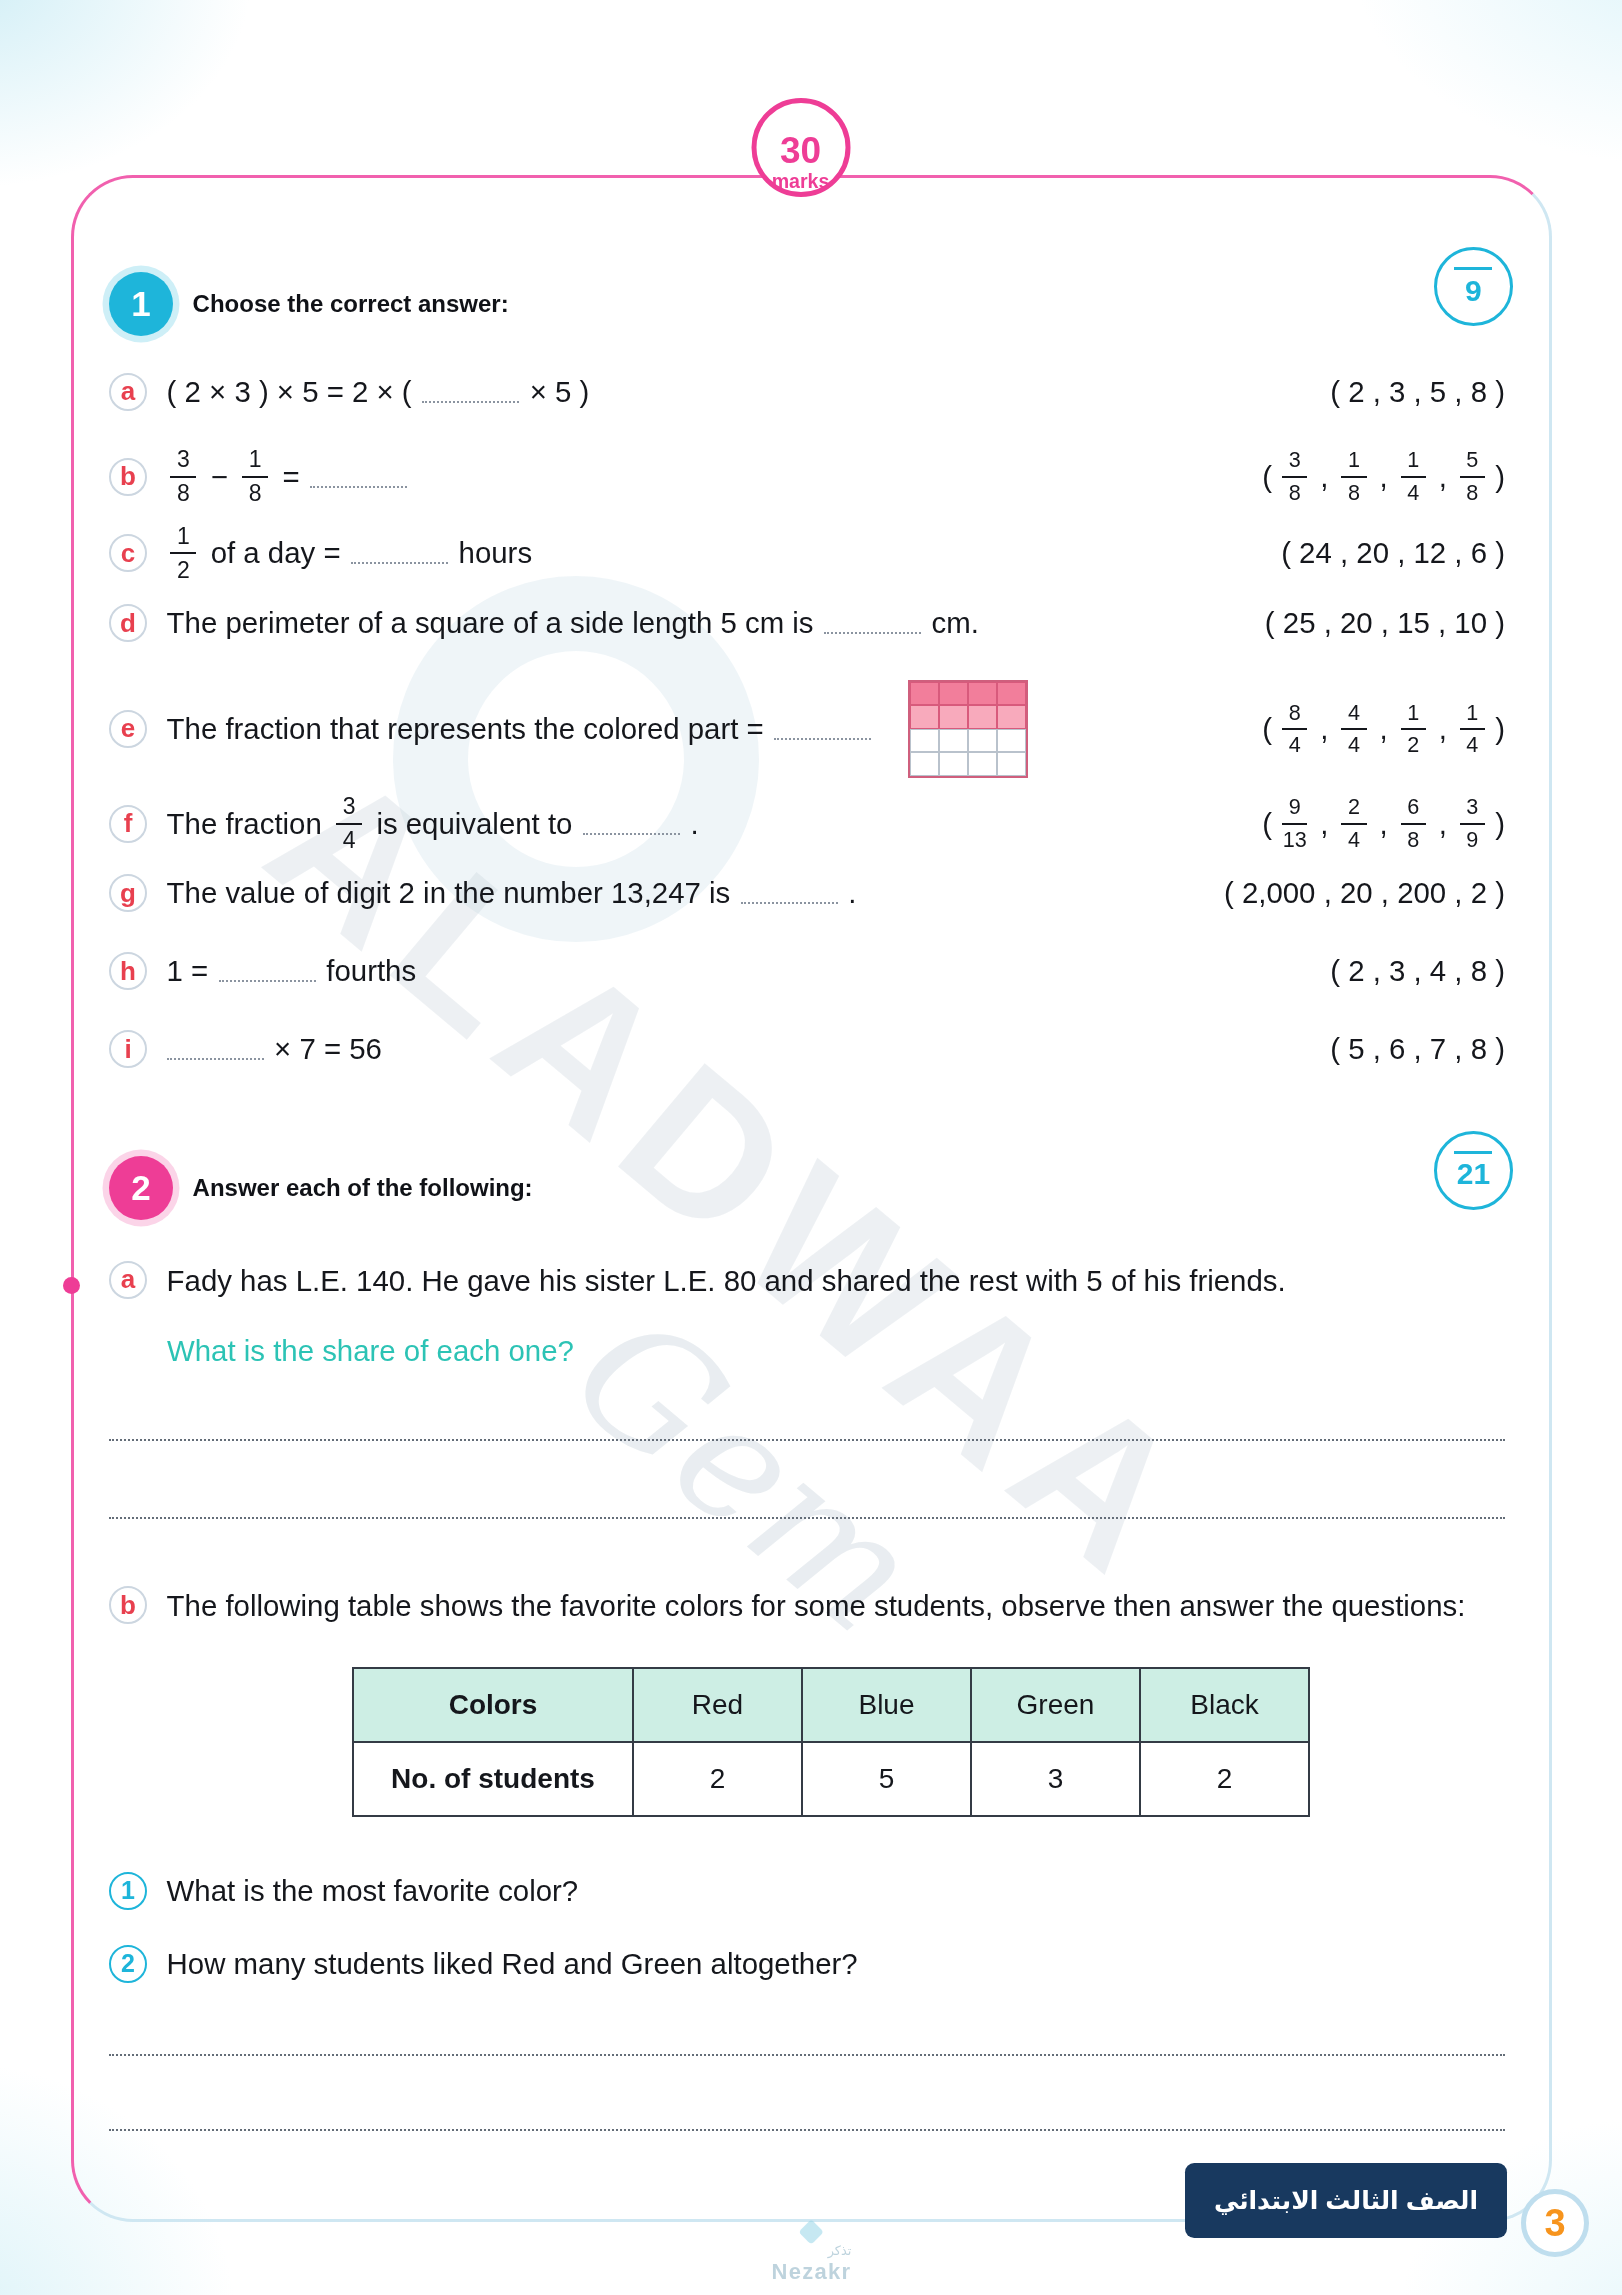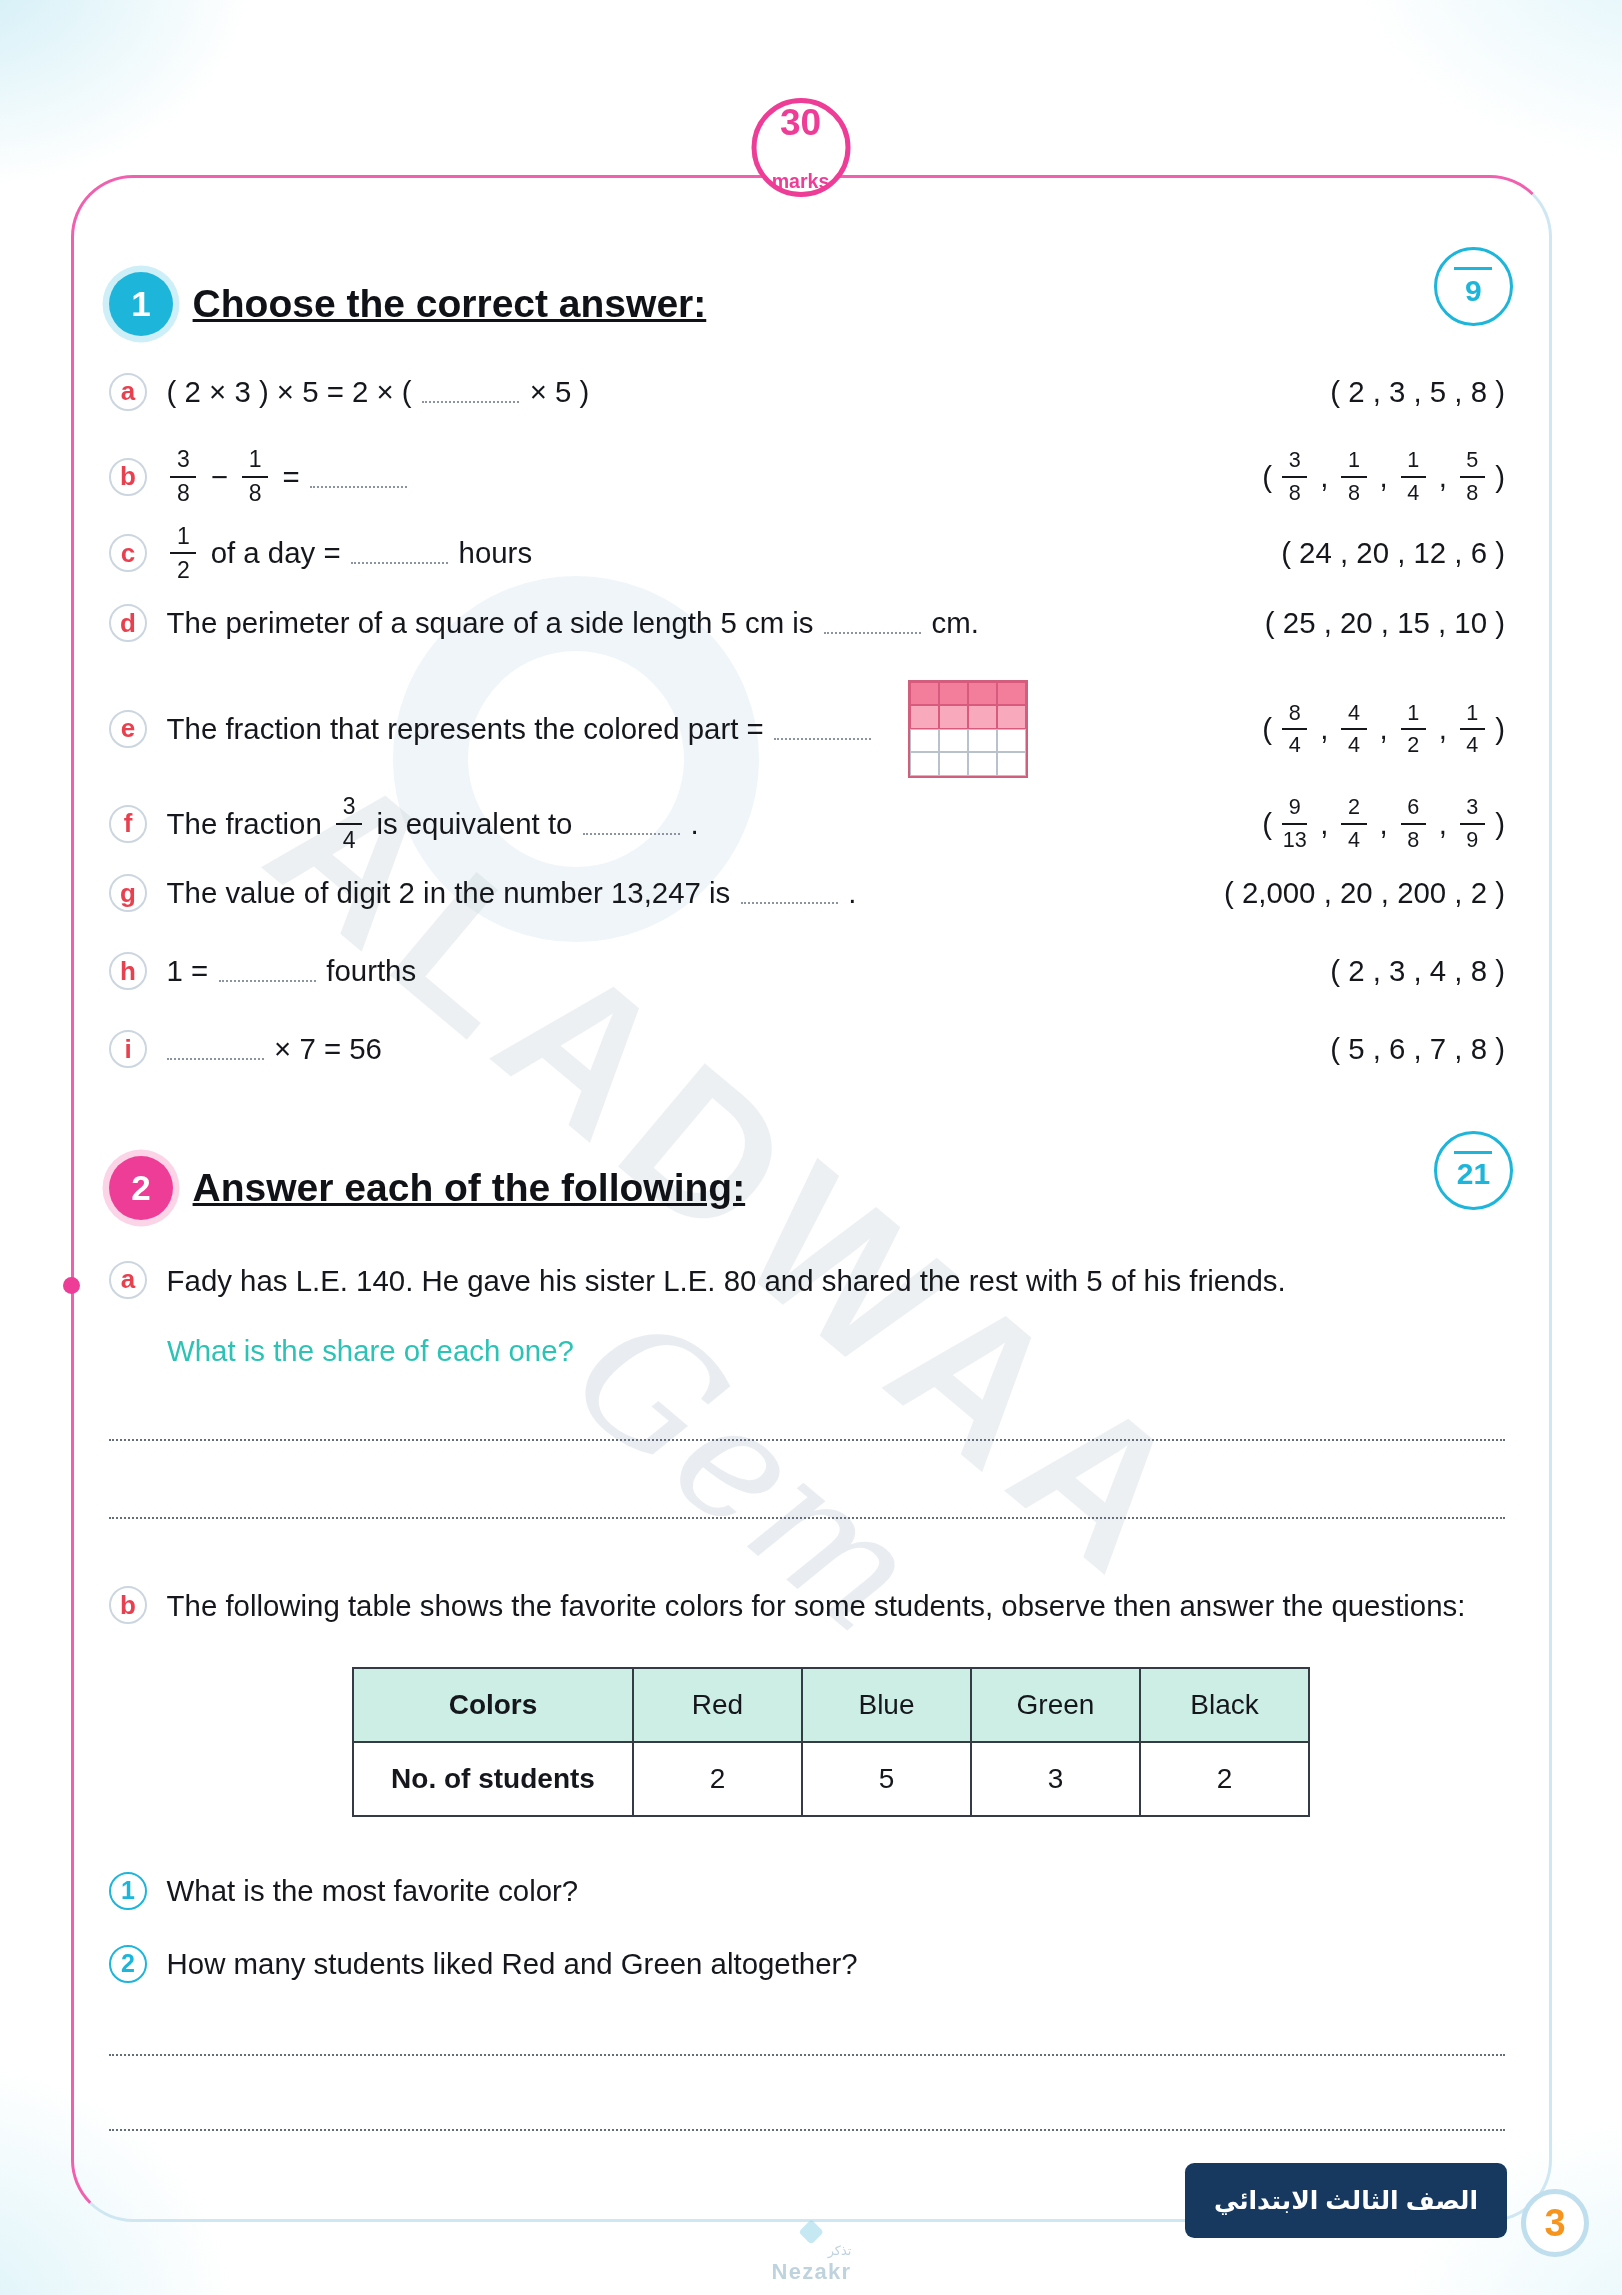--- a/index.html
+++ b/index.html
@@ -61,42 +61,42 @@
     background: #1eb5da; color: #fff;
     font-size: 46px; font-weight: bold;
     padding: 17px 62px; border-radius: 34px;
     border: 4.6px solid #ee3d96;
     box-shadow: inset 0 0 0 5.9px #ffffff;
     white-space: nowrap;
   }
   .marks-circle {
     width: 99px; height: 99px; margin-left: -22px; z-index: 4;
     background: #fff; border: 5.2px solid #ee3d96; border-radius: 50%;
-    display: flex; flex-direction: column; align-items: center; justify-content: center;
-    color: #ee3d96; font-weight: bold; line-height: 1; gap: 27px;
+    display: flex; flex-direction: column; align-items: center; justify-content: flex-end;
+    color: #ee3d96; font-weight: bold; line-height: 1;
   }
   .marks-value { font-size: 37px; }
   .marks-label { font-size: 19.6px; margin-top: 3.9px; }
 
   
   .content {
     position: absolute; left: 71px; right: 71px; top: 175px; bottom: 73px;
     padding: 97px 47px 0 38px; z-index: 2;
   }
 
   .sec-header { display: flex; align-items: center; gap: 19.6px; position: relative; margin-bottom: 34px; }
   .sec-header.s2 { margin-top: 85px; }
   .sec-badge {
     width: 64px; height: 64px; border-radius: 50%; flex: none;
     color: #fff; font-size: 35px; font-weight: bold;
     display: flex; align-items: center; justify-content: center;
   }
   .sec-badge.cyan { background: #1eb5da; box-shadow: 0 0 0 6.5px rgba(30,181,218,.22); }
   .sec-badge.pink { background: #ee3d96; box-shadow: 0 0 0 6.5px rgba(238,61,150,.22); }
-  .sec-title { font-size: 39px; font-weight: bold; color: #101217; text-decoration: underline; }
+  .sec-title { font-size: 24px; font-weight: bold; color: #101217; }
   .score-circle {
     position: absolute; right: -7.9px; top: -25px;
     width: 79px; height: 79px; border-radius: 50%;
     border: 3.9px solid #1eb5da; background: #fff; color: #1eb5da;
     display: flex; flex-direction: column; align-items: center; justify-content: center;
   }
   .score-line { width: 38px; border-top: 3.3px solid #1eb5da; margin-bottom: 5.2px; }
   .score-num { font-size: 30px; font-weight: bold; line-height: 1; }
 
   .q-row { display: flex; align-items: center; gap: 19.6px; font-size: 29.4px; margin-bottom: 35px; min-height: 43px; }

